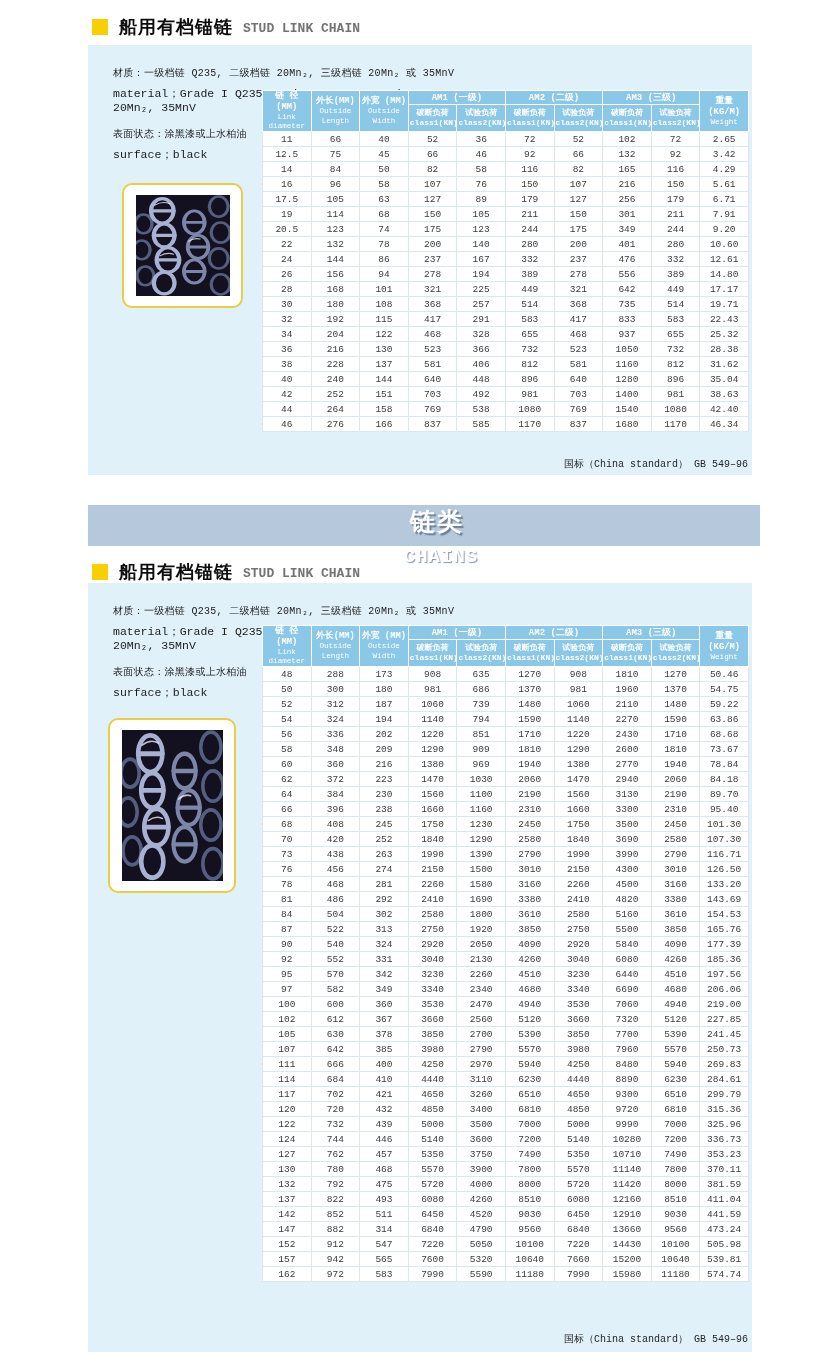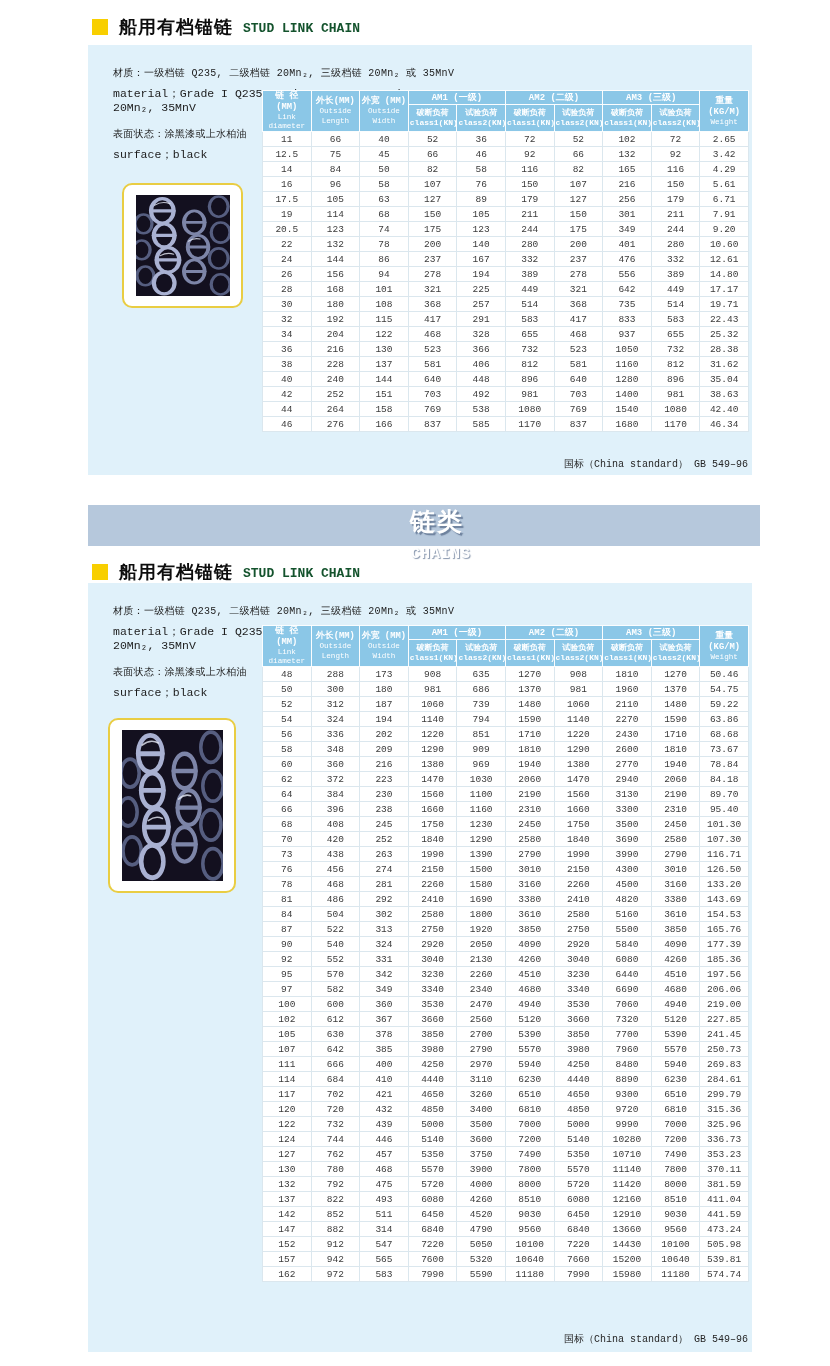--- a/index.html
+++ b/index.html
@@ -5,21 +5,21 @@
   * { margin:0; padding:0; box-sizing:border-box; }
   html,body { background:#ffffff; }
   .page {
     position:relative; width:830px; height:1366px; background:#ffffff;
     font-family:Liberation Mono, monospace; overflow:hidden;
   }
   
   .sec-header { position:absolute; display:flex; align-items:center; }
   .sq { width:16px; height:16px; background:#f8cf00; margin-right:11px; flex:0 0 auto; }
   .sec-title-zh { font-size:18px; font-weight:bold; color:#0d0d0d; letter-spacing:1px; }
-  .sec-title-en { font-size:13px; font-weight:bold; color:#14532d; margin-left:10px; margin-top:2px; }
+  .sec-title-en { font-size:13px; font-weight:bold; color:#737373; margin-left:10px; margin-top:2px; }
   
   .panel { position:absolute; background:#e0f1fa; }
   
   .info { position:absolute; color:#1c1c1c; }
   .info .l-zh { font-size:10px; margin-bottom:6px; letter-spacing:0.3px;margin-top:13px; }
   .info .l-en { font-size:11.5px; margin-bottom:6px; }
   
   table.spec { position:absolute; border-collapse:collapse; table-layout:fixed; width:487px; background:#e0f1fa; }
   table.spec col { width:10%; }
   table.spec th {
@@ -36,21 +36,21 @@
   }
   
   .std-note { position:absolute; font-size:10px; color:#252525; }
   
   .banner {
     position:absolute; left:88px; top:505px; width:672px; height:41px;
     background:#b6c8dc; display:flex; align-items:center; padding-left:26px;flex-direction:column;
   }
   .banner-zh { font-size:25px; font-weight:bold; color:#ffffff; letter-spacing:2px;
                text-shadow:2px 2px 1px rgba(95,115,145,0.85); }
-  .banner-en { font-size:15px; font-weight:bold; color:#ffffff; margin-left:8px; margin-top:8px;
+  .banner-en { font-size:19px; font-weight:bold; color:#ffffff; margin-left:8px; margin-top:8px;
                text-shadow:1px 1px 1px rgba(95,115,145,0.75); letter-spacing:1px; }
   
   .photo-frame {
     position:absolute; background:#ffffff; border:2px solid #e9cd43; border-radius:10px;
     display:flex; align-items:center; justify-content:center;
   }
   .photo { display:block; }
 </style>
 </head>
 <body>

